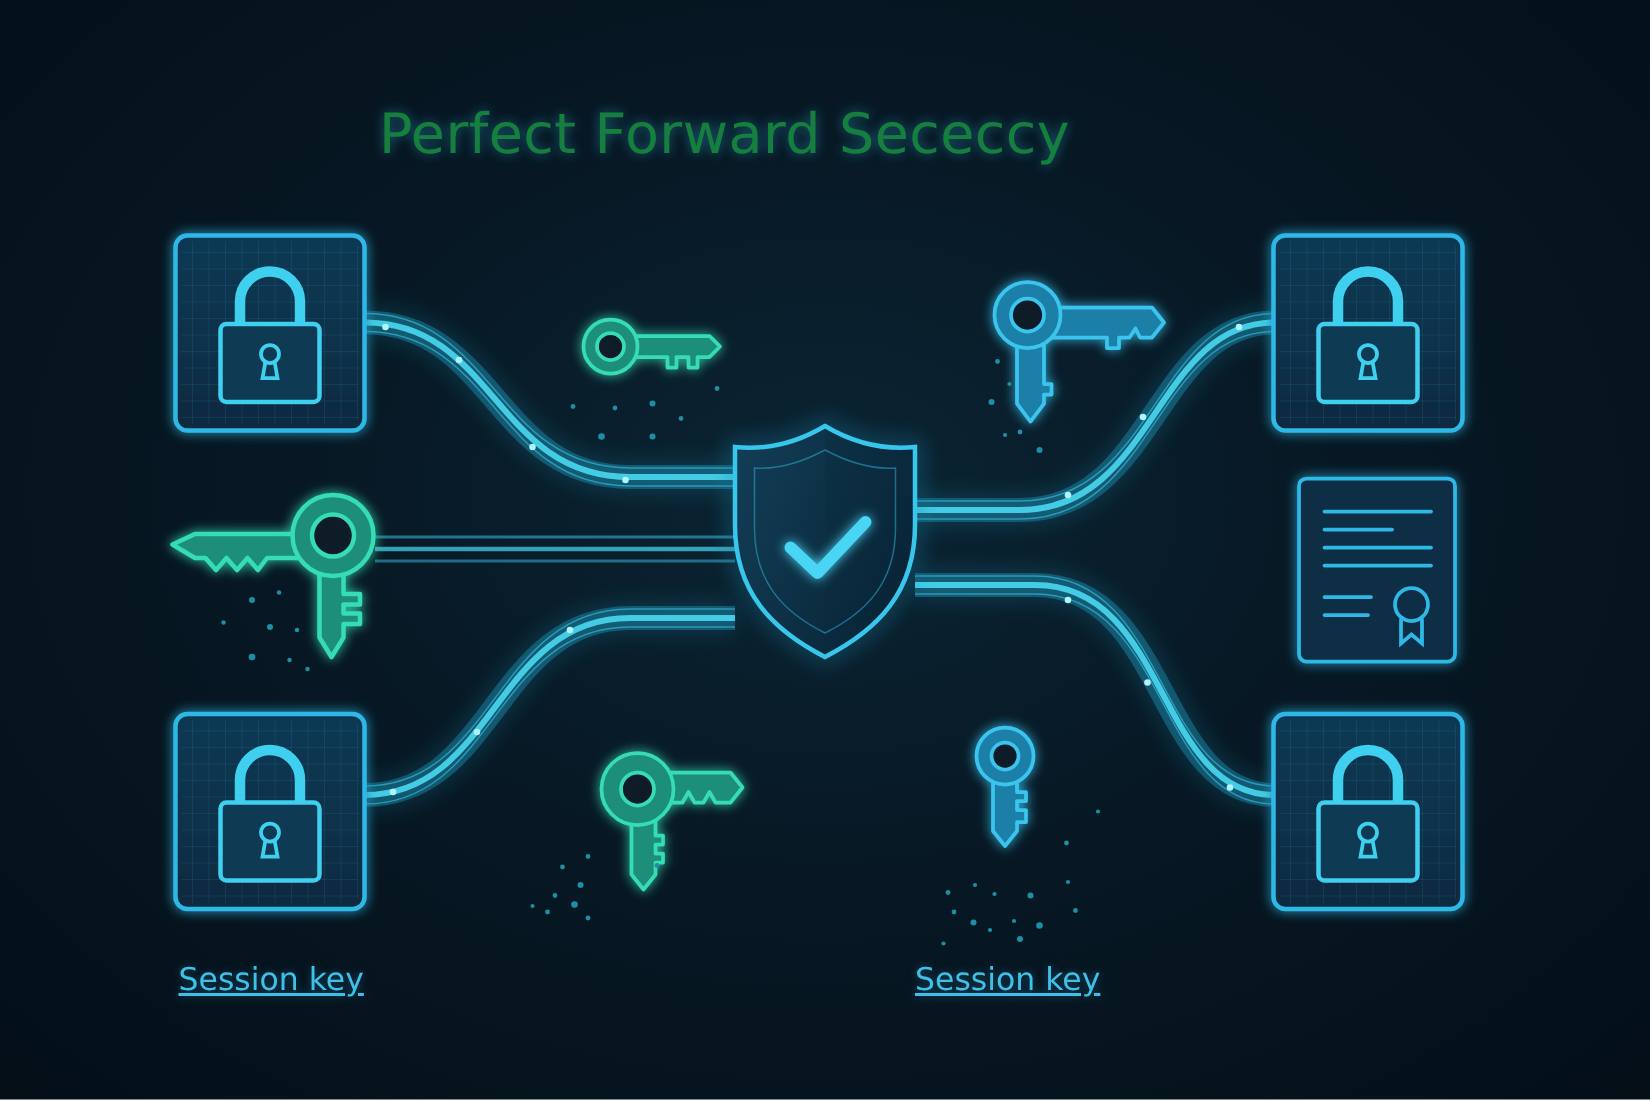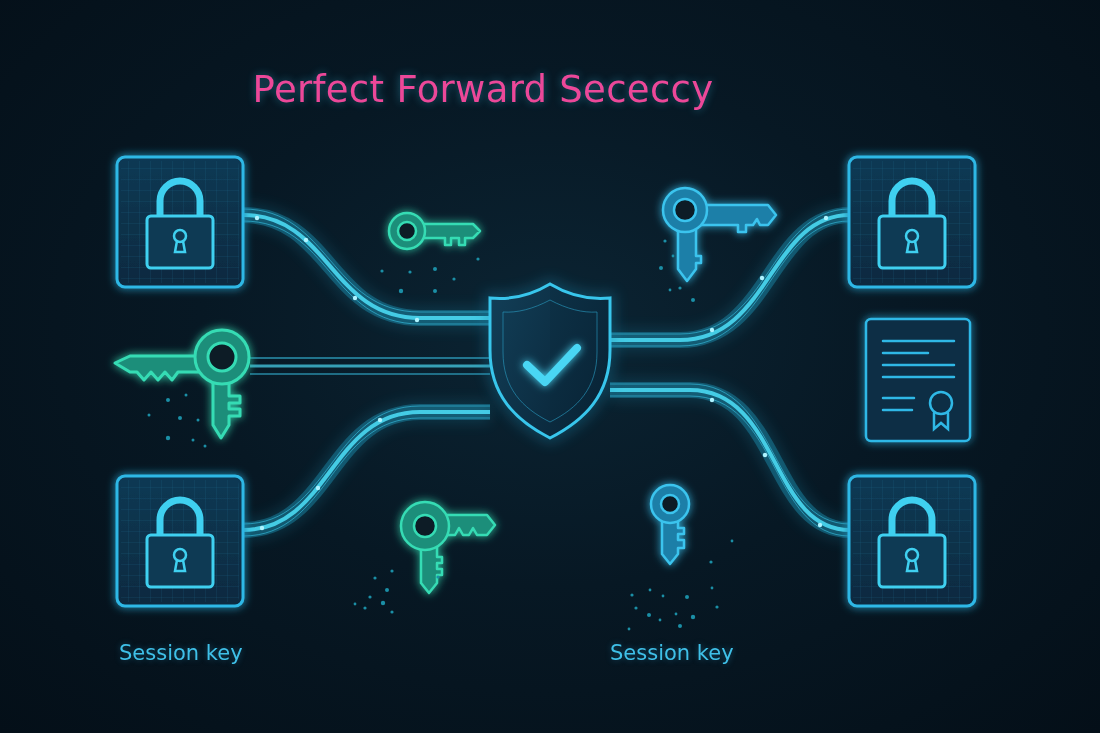--- a/index.html
+++ b/index.html
@@ -5,28 +5,29 @@
   html, body { margin:0; padding:0; }
   body {
     width:1100px; height:733px; overflow:hidden;
     background: radial-gradient(ellipse at 50% 45%, #0b2433 0%, #071824 45%, #040f18 100%);
     font-family: "Liberation Sans", sans-serif;
     position:relative;
   }
   #stage { position:absolute; left:0; top:0; width:1100px; height:733px; }
   .title {
     position:absolute; left:0; width:966px; top:68px; text-align:center;
-    font-size:37px; color:#ec4899; letter-spacing:0.3px;
+    font-size:37px; color:#15803d; letter-spacing:0.3px;
     text-shadow: 0 0 8px rgba(60,200,240,0.45);
     font-family: "DejaVu Sans", sans-serif;
   }
   .label {
     position:absolute; font-size:21px; color:#3fc0e8;
     font-family: "DejaVu Sans", sans-serif;
     text-shadow: 0 0 6px rgba(60,190,240,0.35);
+    text-decoration: underline;
   }
 </style>
 </head>
 <body>
 
 <svg id="stage" width="1100" height="733" viewBox="0 0 1100 733">
   <defs>
     <pattern id="grid" width="11" height="11" patternUnits="userSpaceOnUse">
       <path d="M11 0 L0 0 0 11" fill="none" stroke="#1f6f92" stroke-width="0.6" opacity="0.55"></path>
     </pattern>

